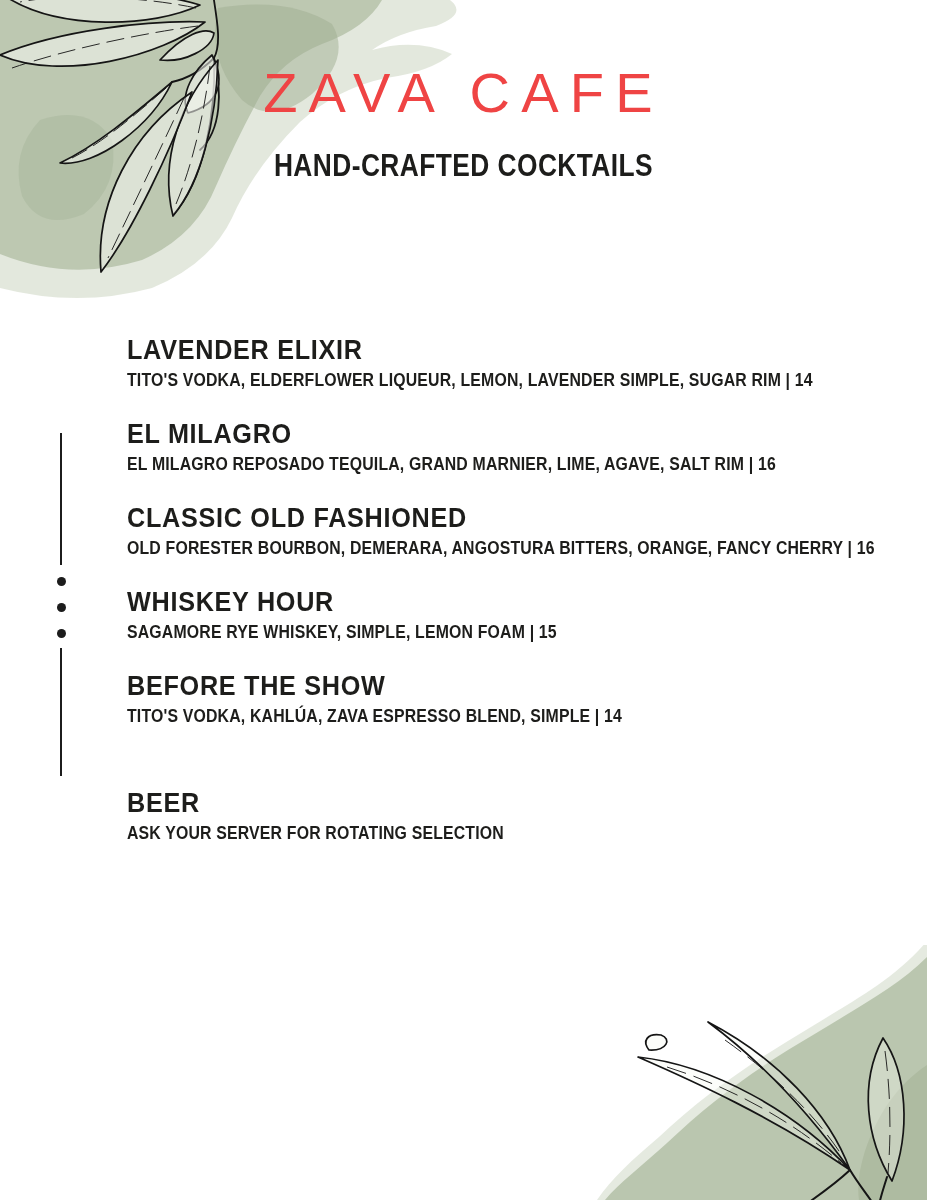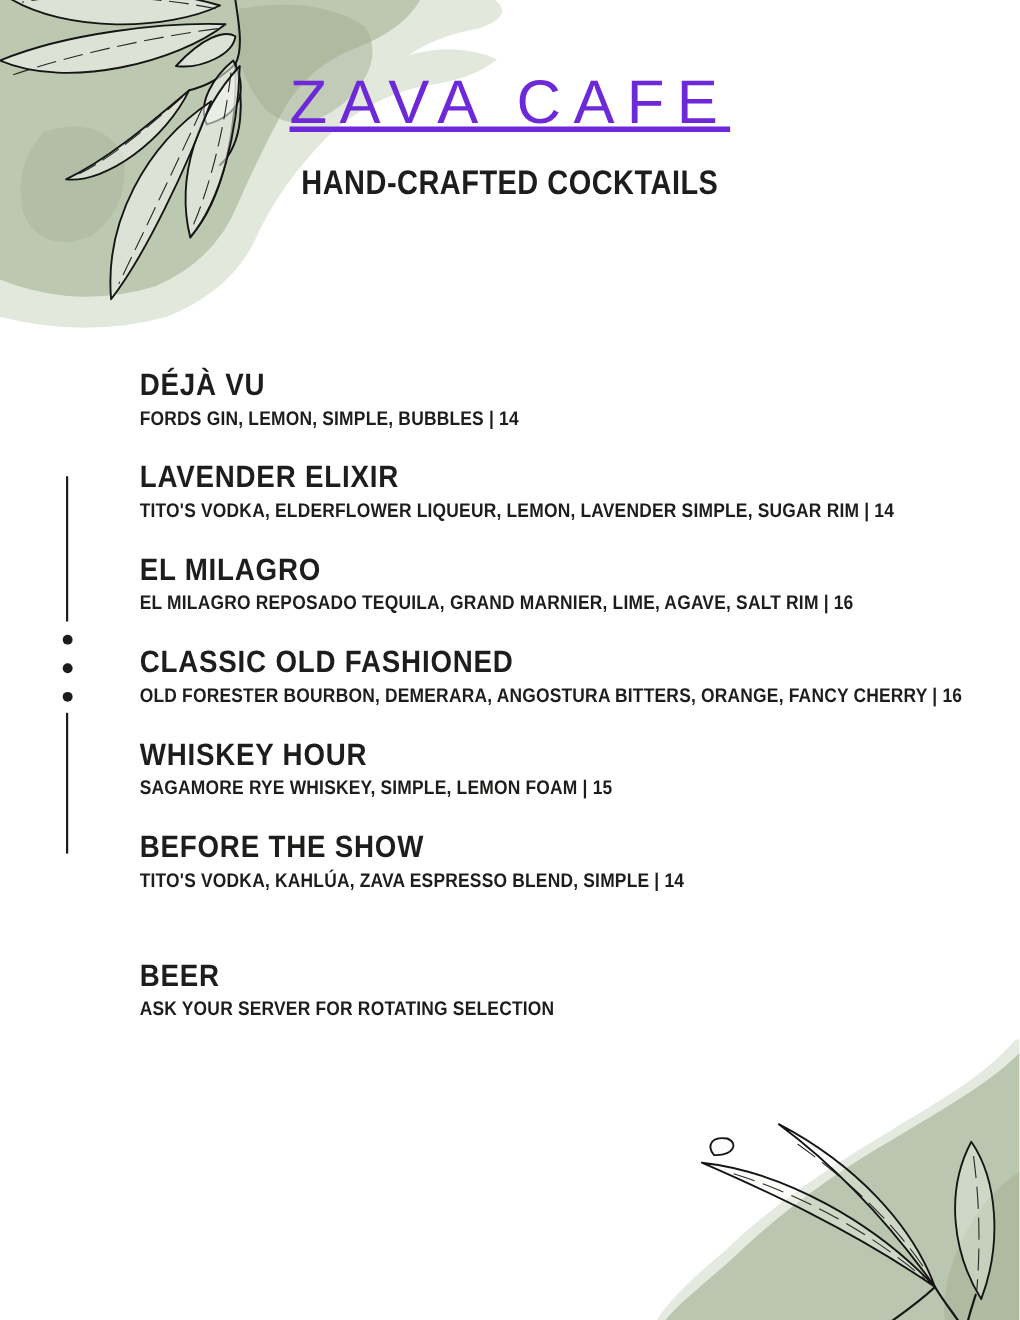--- a/index.html
+++ b/index.html
@@ -11,23 +11,22 @@
     font-family:"Liberation Sans",sans-serif;
     color:#1d1d1b;
   }
   
   .brand-title{
     position:absolute;top:60px;left:0;width:100%;
     text-align:center;
     font-family:"Liberation Sans",sans-serif;
     font-size:56px;font-weight:400;
     letter-spacing:0.20em;
-    color:#6d28d9;
+    color:#ef4444;
     white-space:nowrap;
-    text-decoration:underline;
   }
   .brand-subtitle{
     position:absolute;top:148px;left:0;width:100%;
     text-align:center;
     font-size:31px;font-weight:700;
     letter-spacing:0.5px;
     transform:scaleX(0.85);
     color:#1d1d1b;
     white-space:nowrap;
   }
@@ -133,24 +132,20 @@
   <div class="rail-dot d1"></div>
   <div class="rail-dot d2"></div>
   <div class="rail-dot d3"></div>
   <div class="rail-line two"></div>
 
   <div class="brand-title">ZAVA CAFE</div>
   <div class="brand-subtitle">HAND-CRAFTED COCKTAILS</div>
 
   <div class="menu">
 
-    <div class="item">
-      <h3 class="item-name">DÉJÀ VU</h3>
-      <p class="item-desc">FORDS GIN, LEMON, SIMPLE, BUBBLES | 14</p>
-    </div>
 
     <div class="item">
       <h3 class="item-name">LAVENDER ELIXIR</h3>
       <p class="item-desc">TITO'S VODKA, ELDERFLOWER LIQUEUR, LEMON, LAVENDER SIMPLE, SUGAR RIM | 14</p>
     </div>
 
     <div class="item">
       <h3 class="item-name">EL MILAGRO</h3>
       <p class="item-desc">EL MILAGRO REPOSADO TEQUILA, GRAND MARNIER, LIME, AGAVE, SALT RIM | 16</p>
     </div>

